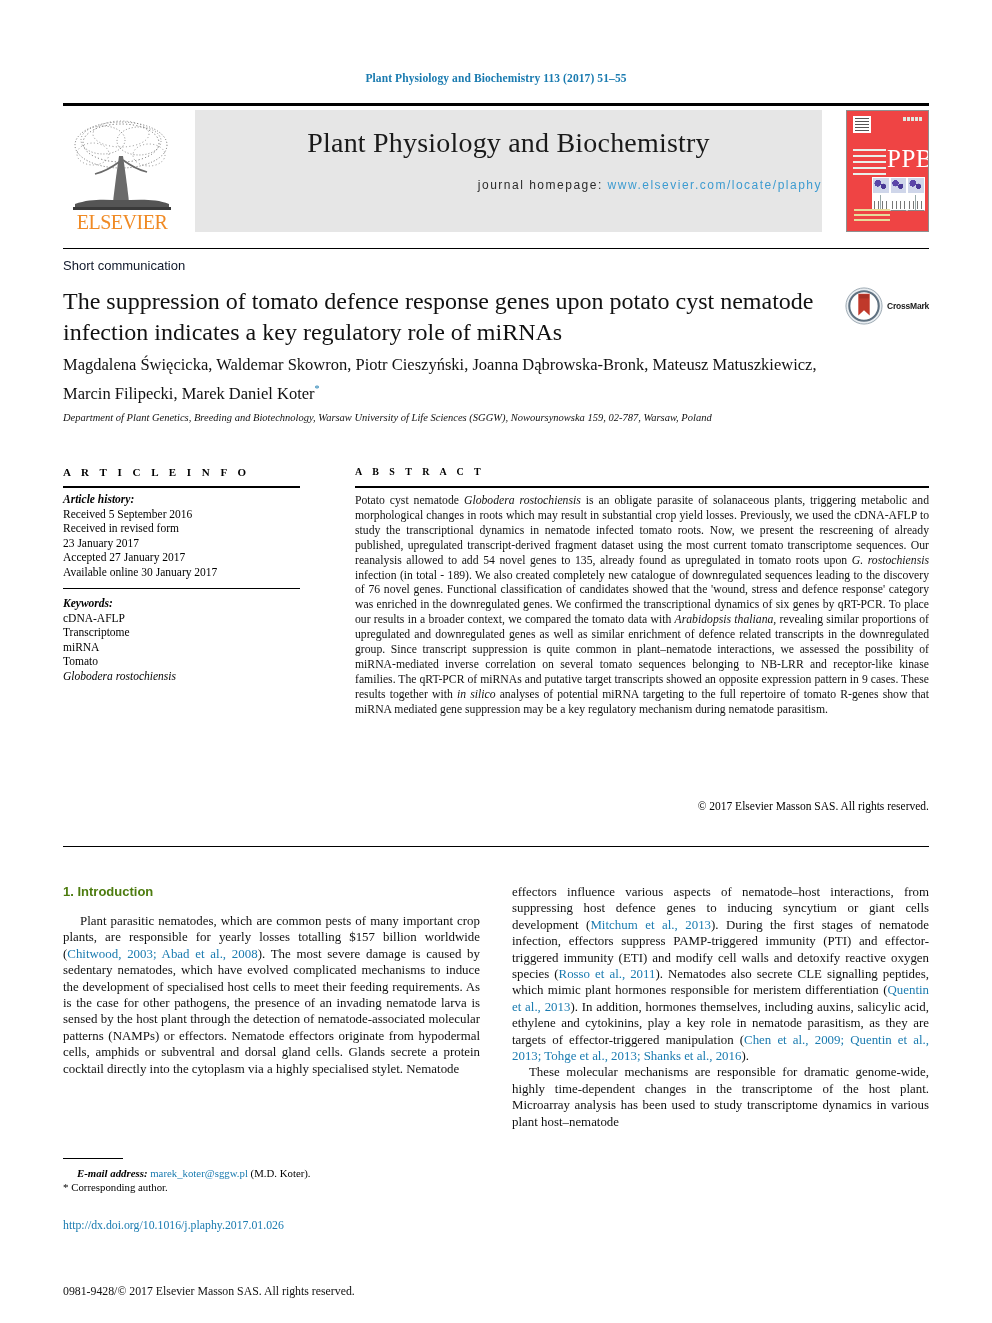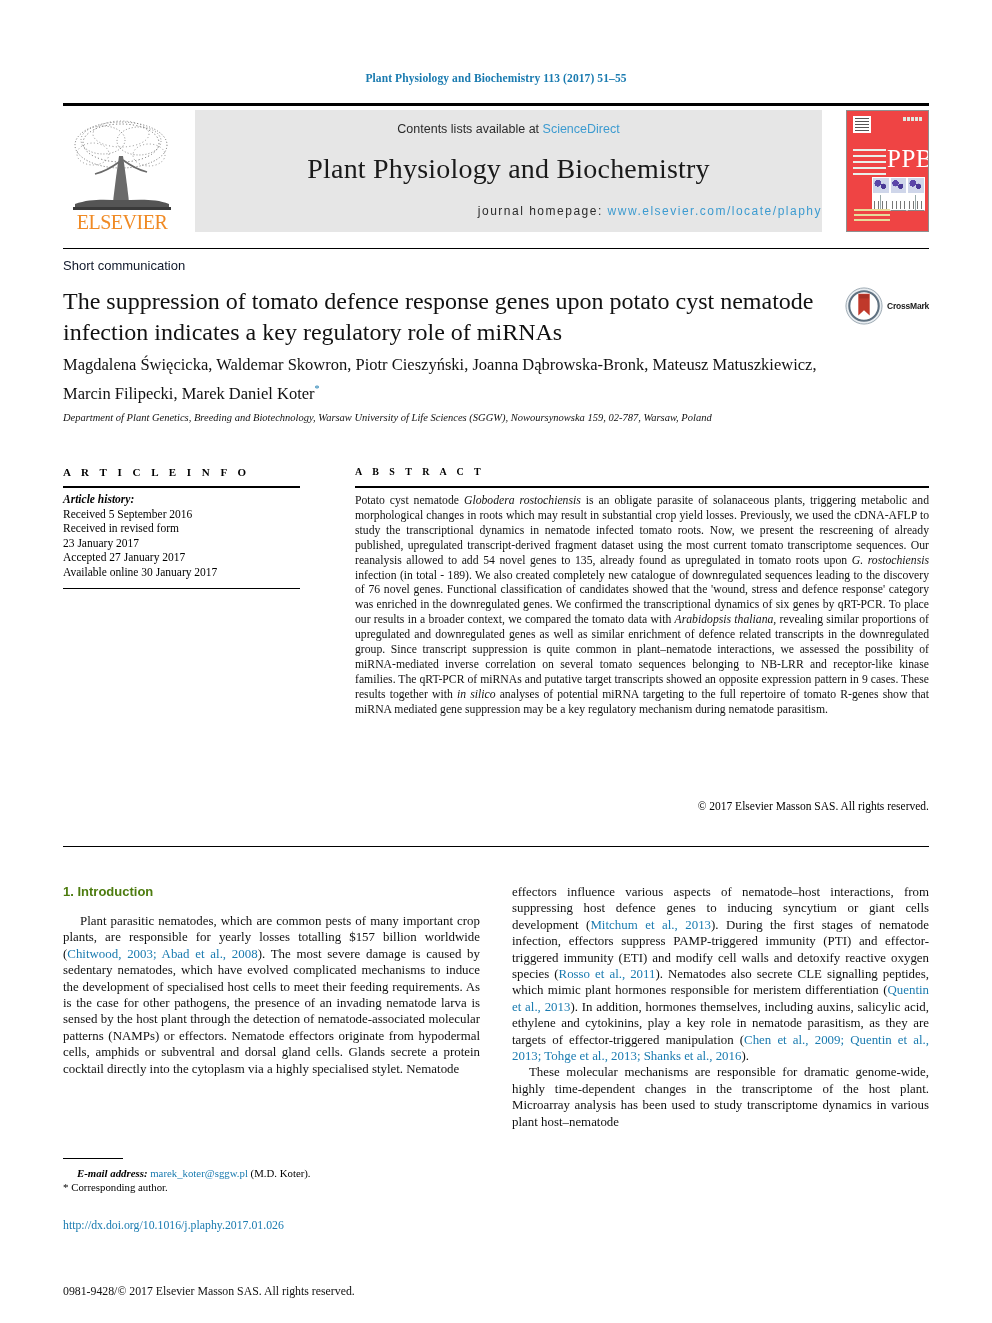--- a/index.html
+++ b/index.html
@@ -344,23 +344,20 @@
         <path d="M60 50 C68 56 76 60 84 62" stroke="#6a6a6a" stroke-width="1.6" fill="none"></path>
         <path d="M56 52 C48 58 40 62 32 64" stroke="#6a6a6a" stroke-width="1.6" fill="none"></path>
         <path d="M12 94 C28 88 44 90 58 90 C74 90 92 88 106 94 L106 97 L12 97 Z" fill="#555"></path>
         <rect x="10" y="97" width="98" height="3" fill="#3a3a3a"></rect>
       </g>
       <text x="59" y="119" text-anchor="middle" font-family="Liberation Serif, serif" font-size="20" fill="#f08a24" letter-spacing="-0.5">ELSEVIER</text>
     </svg>
   </div>
 
   <div class="contents-box">
-    <div class="contents-line">
-      <span>Contents lists available at </span><span class="sd">ScienceDirect</span>
-    </div>
     <div class="journal-name">Plant Physiology and Biochemistry</div>
     <div class="homepage-line">
       <span>journal homepage: </span><span class="url">www.elsevier.com/locate/plaphy</span>
     </div>
   </div>
 
   <div class="ppb-cover">
     <div class="ppb-topbox"></div>
     <div class="ppb-issue"></div>
     <div class="ppb-sideword"></div>
@@ -410,20 +407,28 @@
 
   <div class="art-hist">
     <div class="lbl">Article history:</div>
     <div>Received 5 September 2016</div>
     <div>Received in revised form</div>
     <div>23 January 2017</div>
     <div>Accepted 27 January 2017</div>
     <div>Available online 30 January 2017</div>
   </div>
 
+  <div class="keywords">
+    <div class="lbl">Keywords:</div>
+    <div>cDNA-AFLP</div>
+    <div>Transcriptome</div>
+    <div>miRNA</div>
+    <div>Tomato</div>
+    <div class="it">Globodera rostochiensis</div>
+  </div>
 
   <div class="abstract">
     <span>Potato cyst nematode </span><i>Globodera rostochiensis</i><span> is an obligate parasite of solanaceous plants, triggering metabolic and morphological changes in roots which may result in substantial crop yield losses. Previously, we used the cDNA-AFLP to study the transcriptional dynamics in nematode infected tomato roots. Now, we present the rescreening of already published, upregulated transcript-derived fragment dataset using the most current tomato transcriptome sequences. Our reanalysis allowed to add 54 novel genes to 135, already found as upregulated in tomato roots upon </span><i>G. rostochiensis</i><span> infection (in total - 189). We also created completely new catalogue of downregulated sequences leading to the discovery of 76 novel genes. Functional classification of candidates showed that the 'wound, stress and defence response' category was enriched in the downregulated genes. We confirmed the transcriptional dynamics of six genes by qRT-PCR. To place our results in a broader context, we compared the tomato data with </span><i>Arabidopsis thaliana</i><span>, revealing similar proportions of upregulated and downregulated genes as well as similar enrichment of defence related transcripts in the downregulated group. Since transcript suppression is quite common in plant–nematode interactions, we assessed the possibility of miRNA-mediated inverse correlation on several tomato sequences belonging to NB-LRR and receptor-like kinase families. The qRT-PCR of miRNAs and putative target transcripts showed an opposite expression pattern in 9 cases. These results together with </span><i>in silico</i><span> analyses of potential miRNA targeting to the full repertoire of tomato R-genes show that miRNA mediated gene suppression may be a key regulatory mechanism during nematode parasitism.</span>
   </div>
   <div class="copyright">© 2017 Elsevier Masson SAS. All rights reserved.</div>
 
   <div class="col-left">
     <div class="sec-head">1.  Introduction</div>
     <p class="body-p">
       <span>Plant parasitic nematodes, which are common pests of many important crop plants, are responsible for yearly losses totalling $157 billion worldwide (</span><span class="lnk">Chitwood, 2003; Abad et al., 2008</span><span>). The most severe damage is caused by sedentary nematodes, which have evolved complicated mechanisms to induce the development of specialised host cells to meet their feeding requirements. As is the case for other pathogens, the presence of an invading nematode larva is sensed by the host plant through the detection of nematode-associated molecular patterns (NAMPs) or effectors. Nematode effectors originate from hypodermal cells, amphids or subventral and dorsal gland cells. Glands secrete a protein cocktail directly into the cytoplasm via a highly specialised stylet. Nematode</span>

